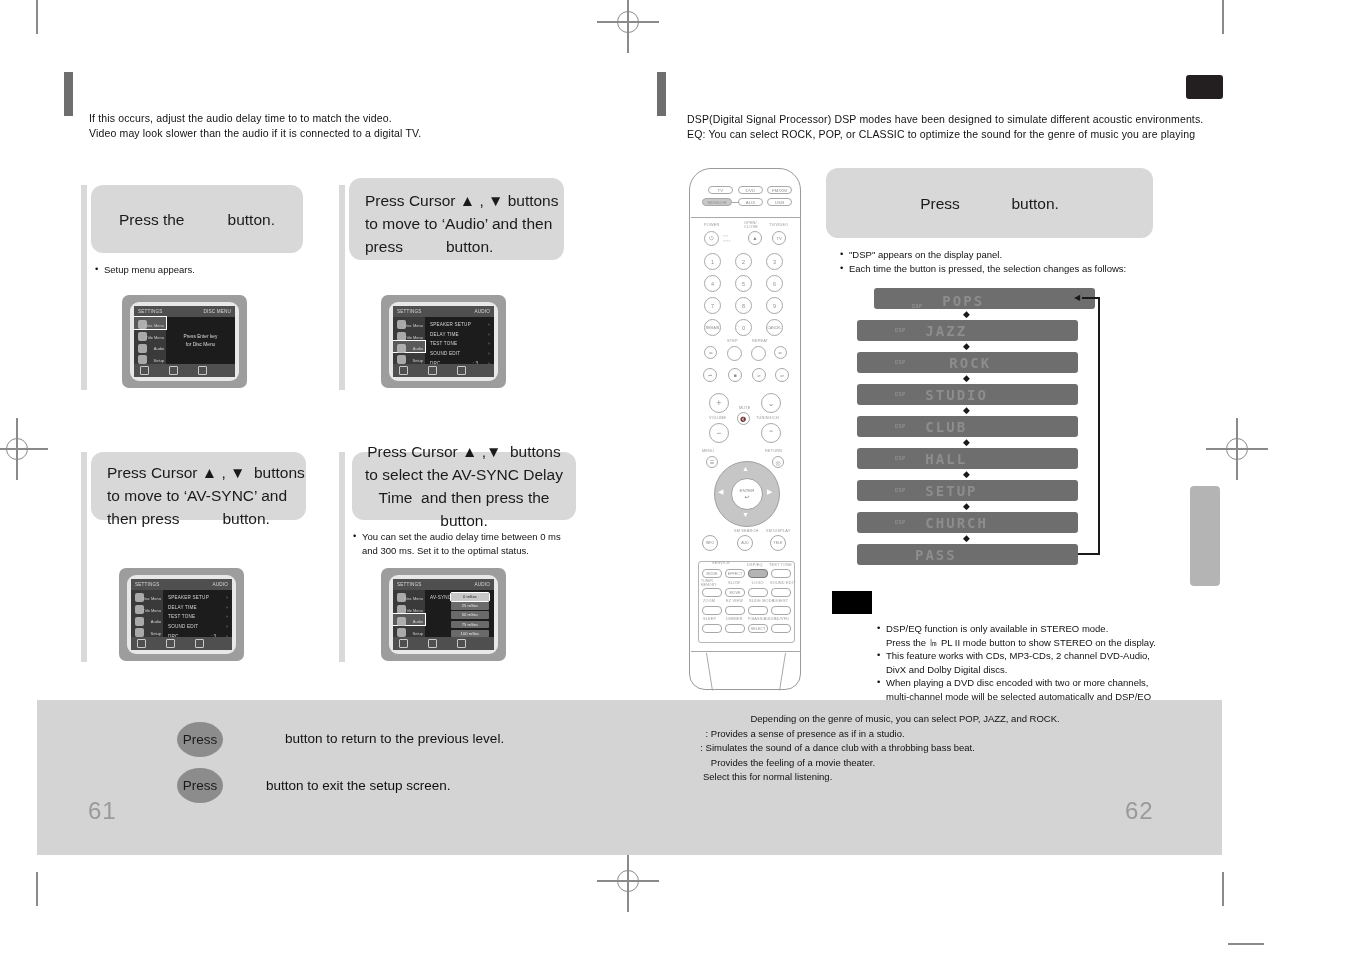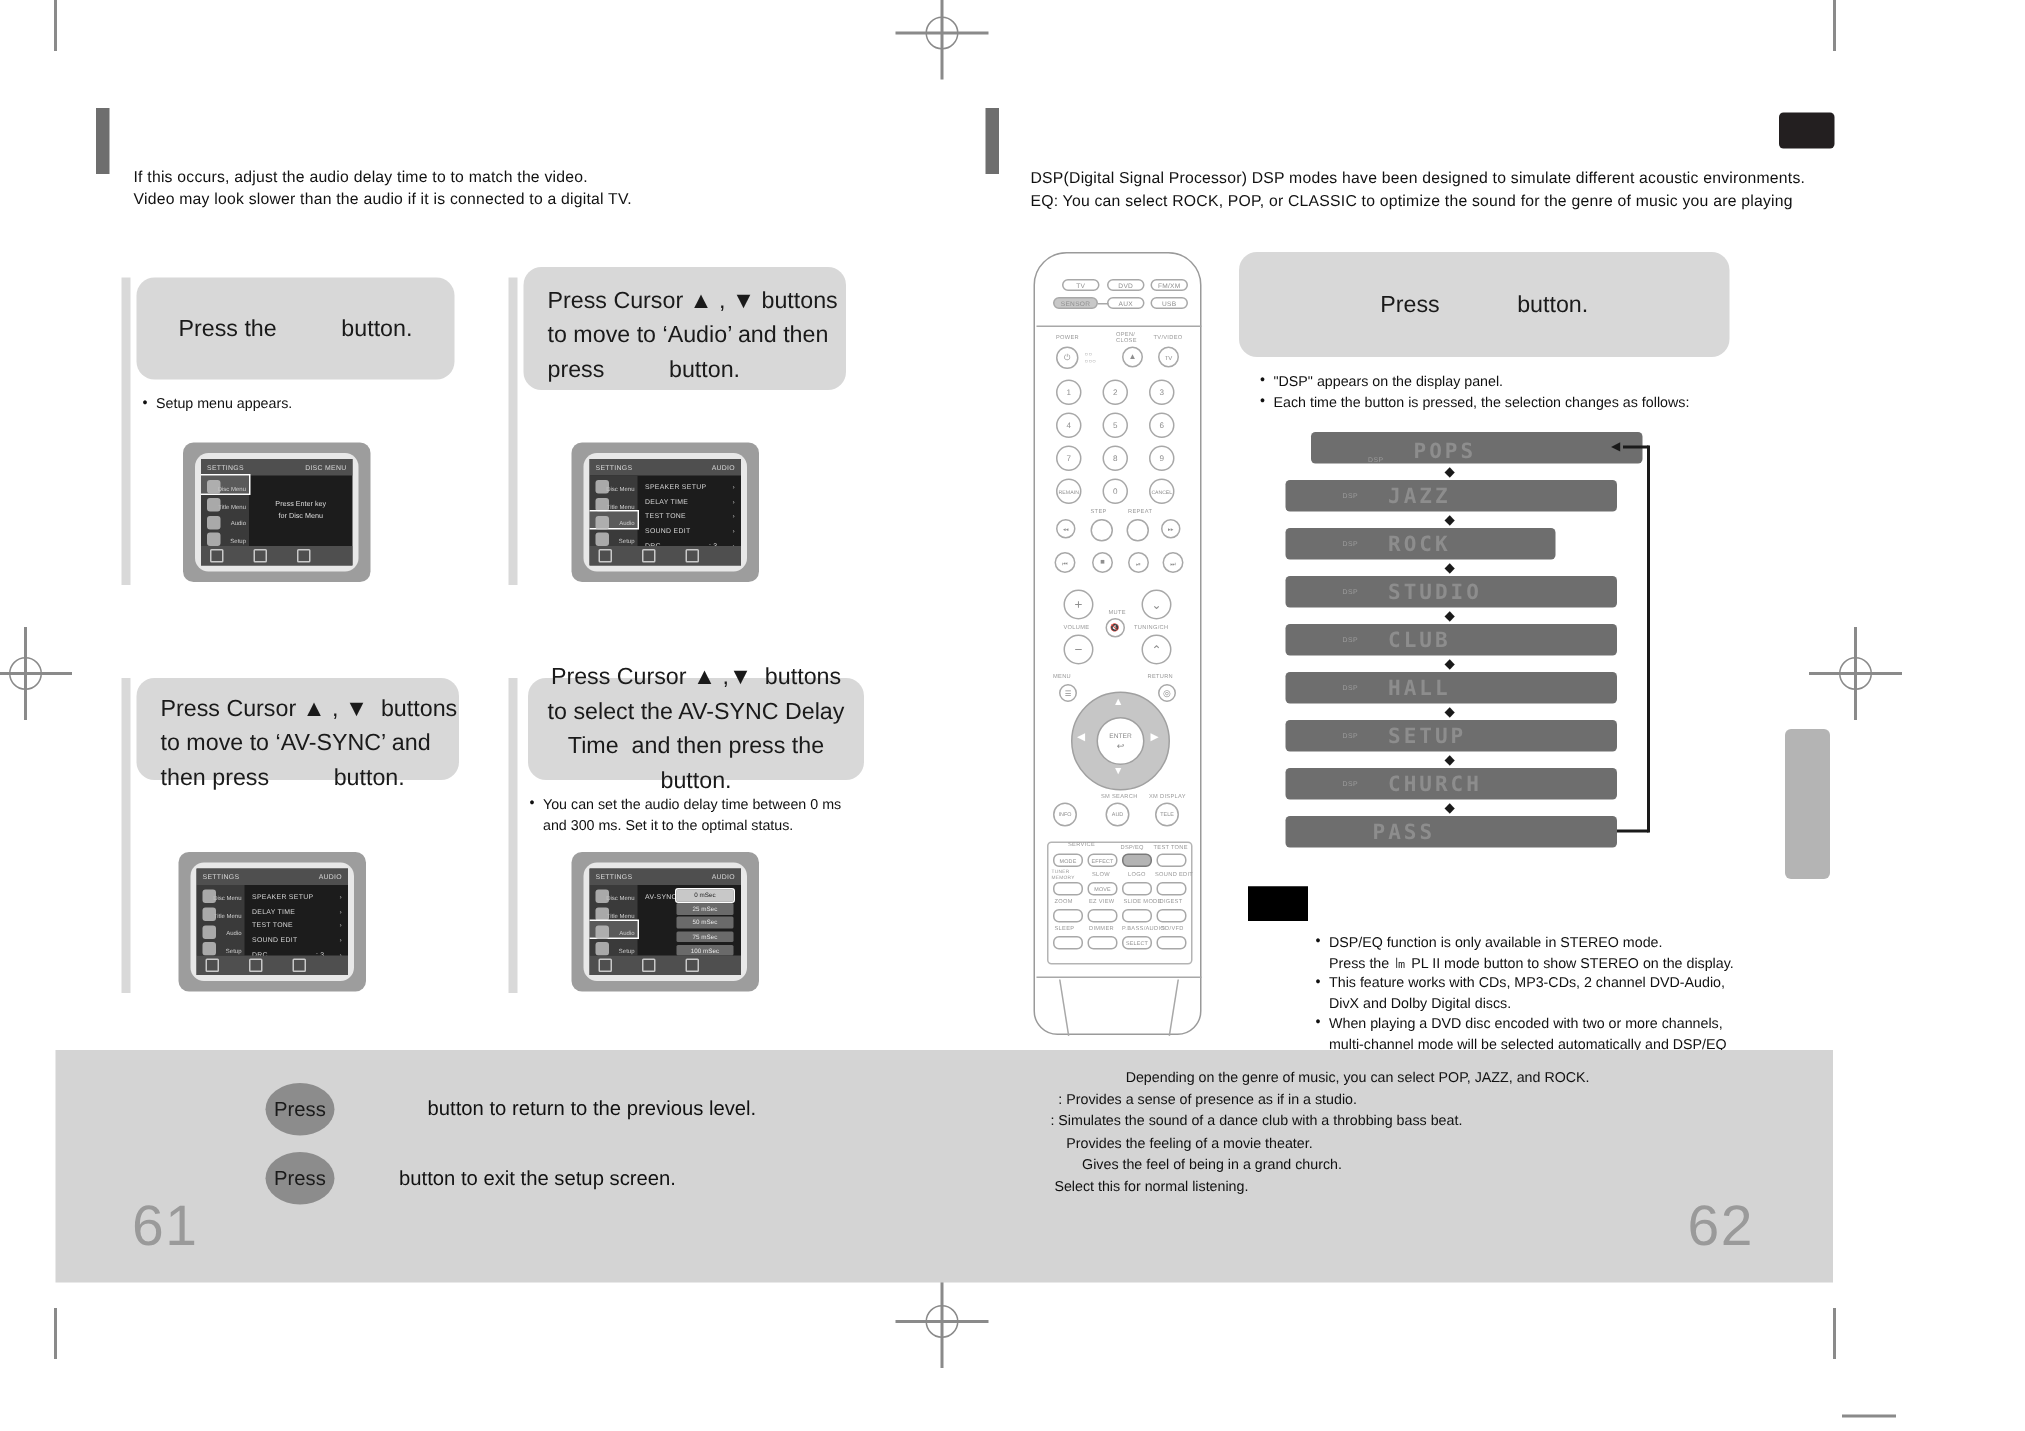--- a/index.html
+++ b/index.html
@@ -226,21 +226,21 @@
     position:absolute;
     background:#8c8c8c;
     border-radius:50%;
     display:flex; align-items:center; justify-content:center;
     font-size:13.5px; color:#1a1a1a;
   }
   .footline {
     position:absolute; font-size:13.5px; color:#111;
   }
   .pageno {
-    position:absolute; font-size:38px; color:#9a9a9a; letter-spacing:1px;
+    position:absolute; font-size:24px; color:#9a9a9a; letter-spacing:1px;
   }
   .desc {
     position:absolute; font-size:9.5px; line-height:14.5px; color:#111;
   }
   .desc div { white-space: pre; }
   .sidetab {
     position:absolute; background:#b4b4b4; border-radius:4px;
   }
   .toptab {
     position:absolute; background:#231f20; border-radius:3px;
@@ -719,21 +719,21 @@
   <div class="dsp-item" style="left:874px; top:288px; width:221px; height:21px;align-items:flex-end;">
     <span class="dsp-tag">DSP</span>
     <span class="dsp-name">POPS</span>
   </div>
   <div class="dsp-arrow" style="left:963px; top:310px;">◆</div>
   <div class="dsp-item" style="left:857px; top:320px; width:221px; height:21px;">
     <span class="dsp-tag">DSP</span>
     <span class="dsp-name">JAZZ</span>
   </div>
   <div class="dsp-arrow" style="left:963px; top:342px;">◆</div>
-  <div class="dsp-item" style="left:857px; top:352px; width:180px; height:21px;">
+  <div class="dsp-item" style="left:857px; top:352px; width:221px; height:21px;gap:24px;">
     <span class="dsp-tag">DSP</span>
     <span class="dsp-name">ROCK</span>
   </div>
   <div class="dsp-arrow" style="left:963px; top:374px;">◆</div>
   <div class="dsp-item" style="left:857px; top:384px; width:221px; height:21px;">
     <span class="dsp-tag">DSP</span>
     <span class="dsp-name">STUDIO</span>
   </div>
   <div class="dsp-arrow" style="left:963px; top:406px;">◆</div>
   <div class="dsp-item" style="left:857px; top:416px; width:221px; height:21px;">
@@ -787,20 +787,19 @@
   <div class="pressbtn" style="left:177px; top:768px; width:46px; height:35px;">
     <span>Press</span>
   </div>
   <div class="footline" style="left:266px; top:778px;">button to exit the setup screen.</div>
 
   <div class="desc" style="left:695px; top:712px; width:420px;">
     <div>                     Depending on the genre of music, you can select POP, JAZZ, and ROCK.</div>
     <div>    : Provides a sense of presence as if in a studio.</div>
     <div>  : Simulates the sound of a dance club with a throbbing bass beat.</div>
     <div>      Provides the feeling of a movie theater.</div>
-    <div>          Gives the feel of being in a grand church.</div>
     <div>   Select this for normal listening.</div>
   </div>
 
   <div class="pageno" style="left:88px; top:797px;">61</div>
   <div class="pageno" style="left:1125px; top:797px;">62</div>
 
 </div>
 
 </body></html>

